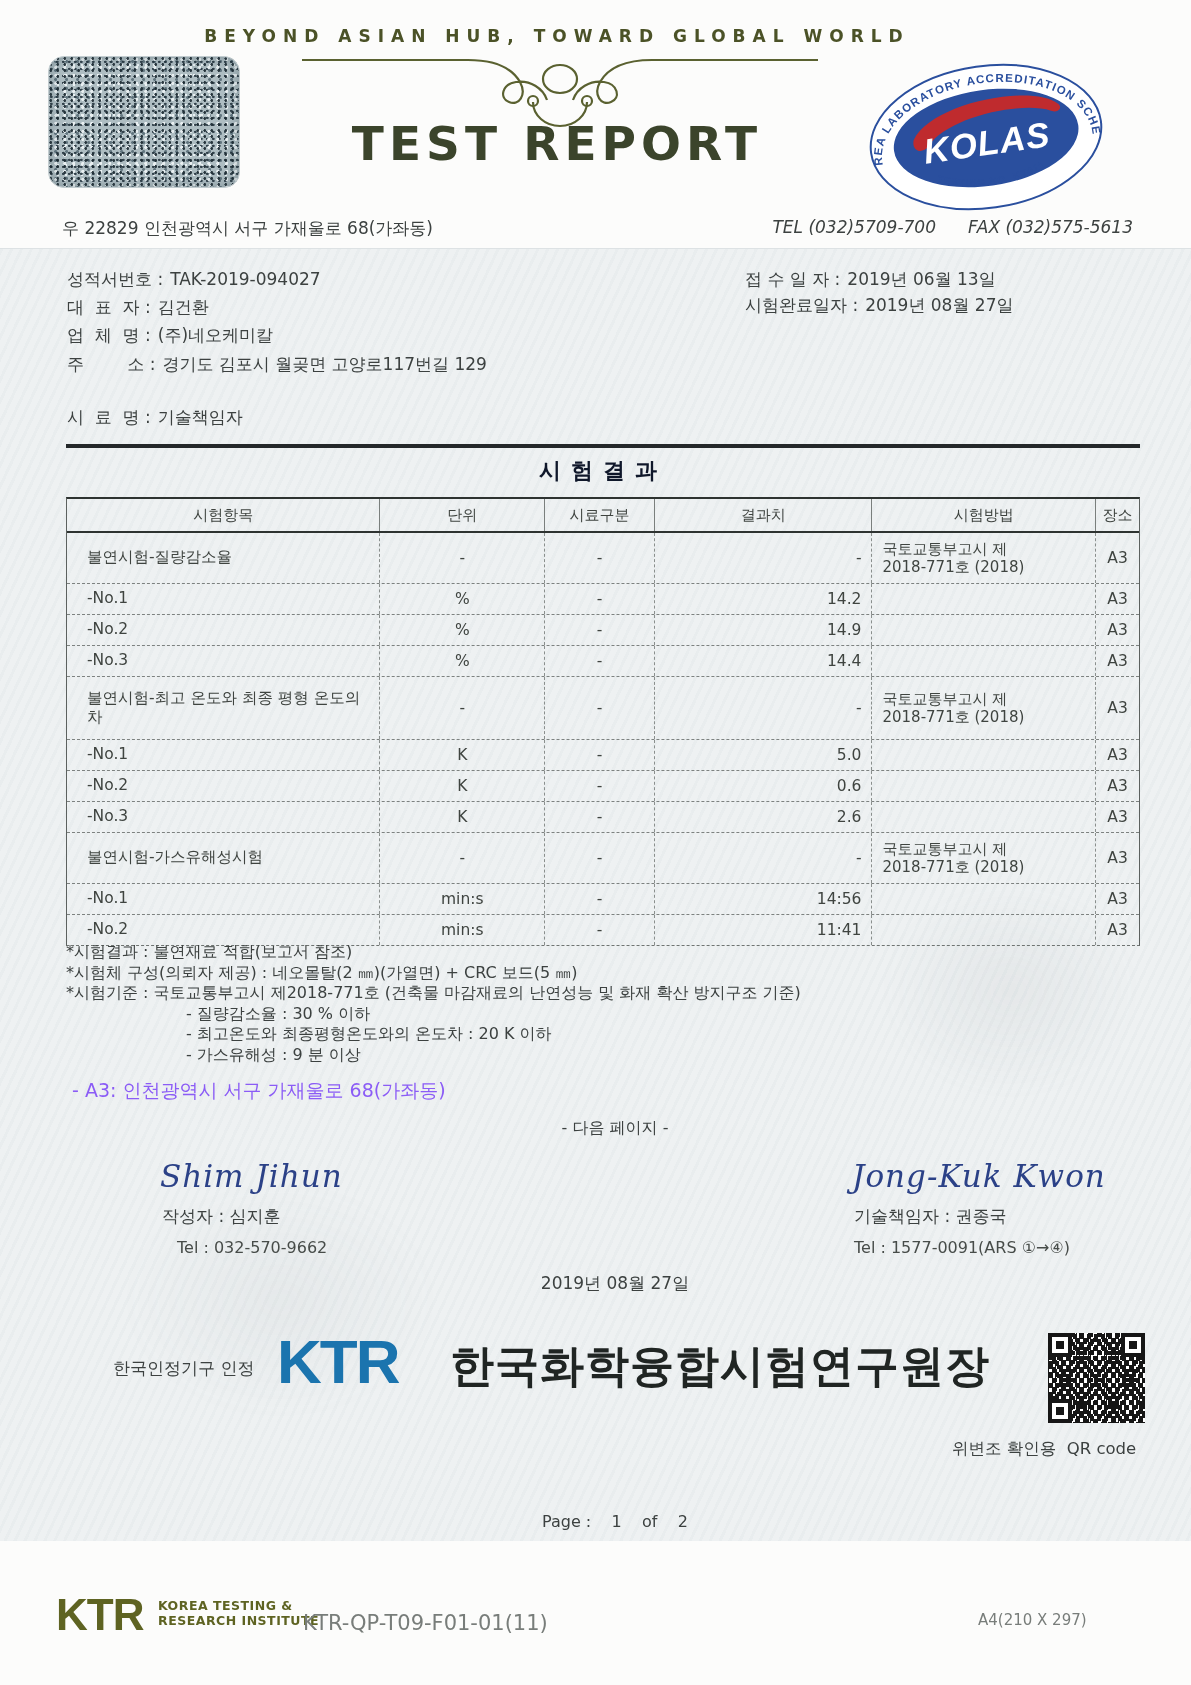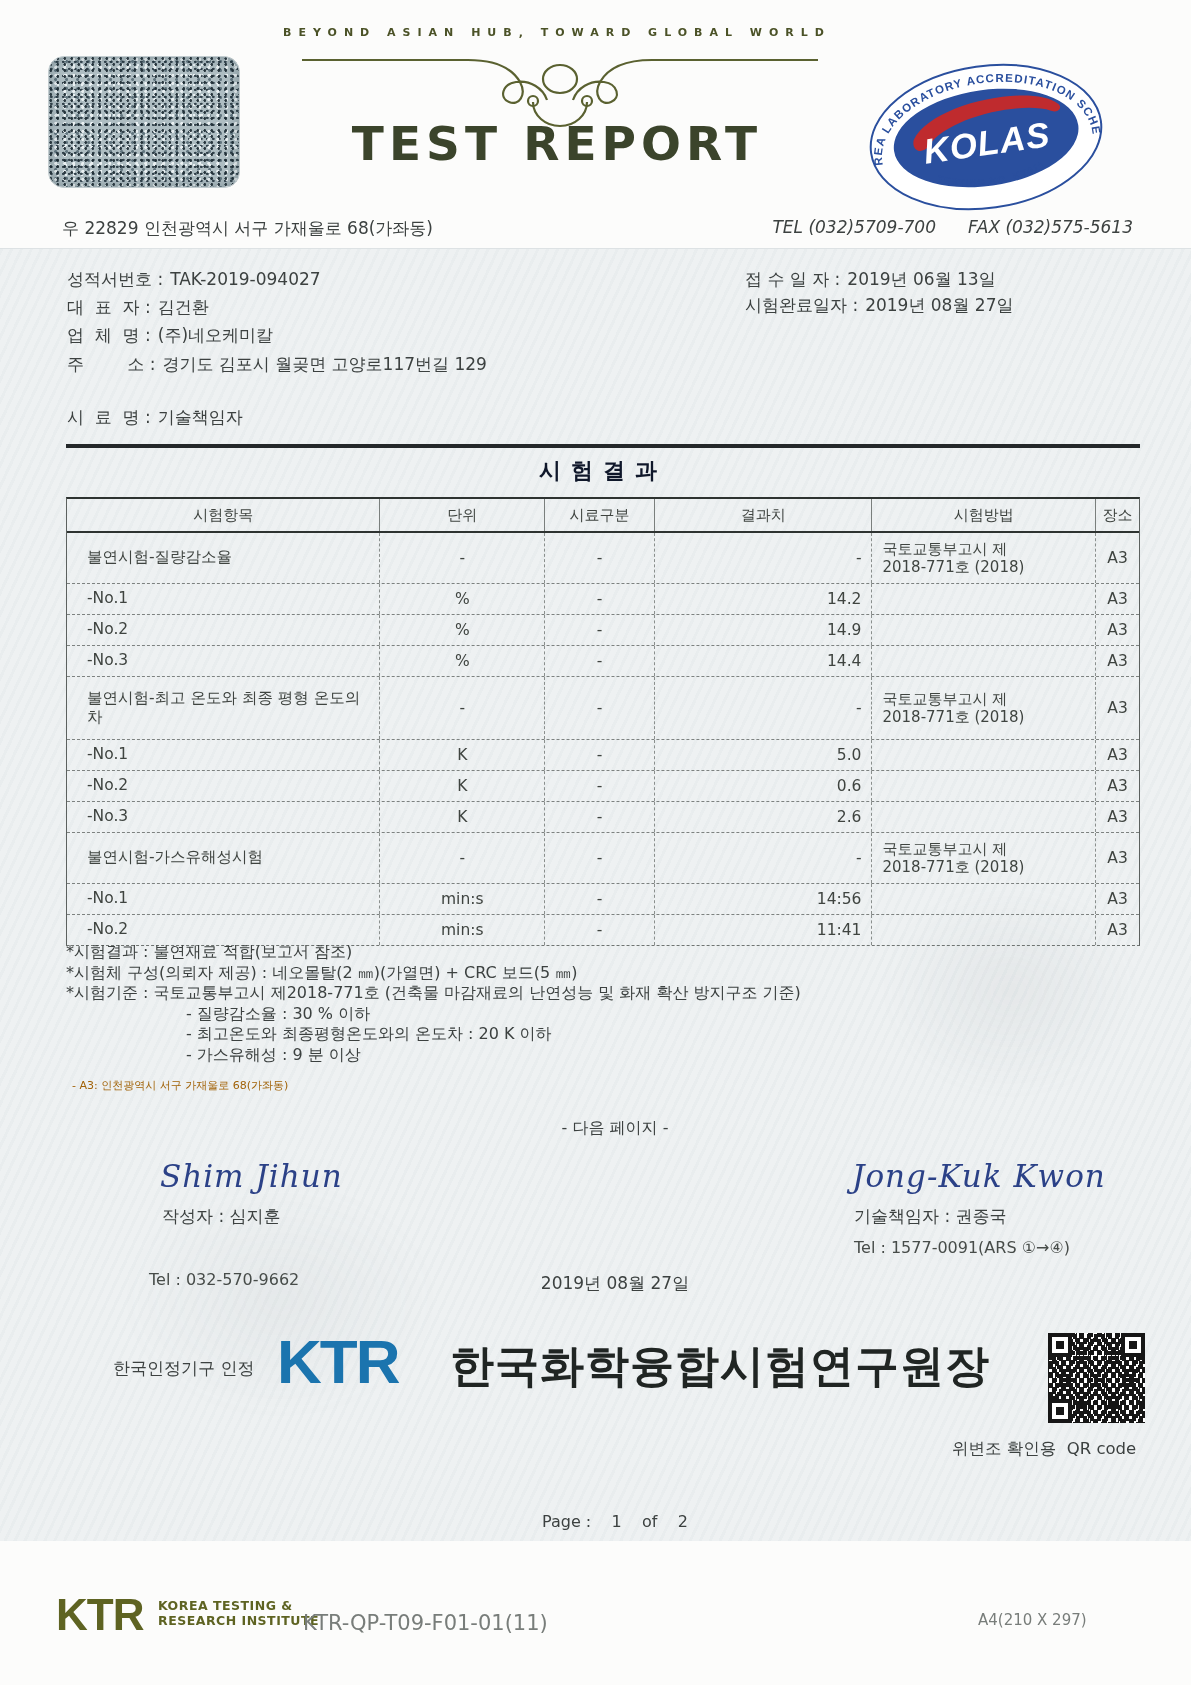--- a/index.html
+++ b/index.html
@@ -6,21 +6,21 @@
   .page{position:relative;width:1191px;height:1685px;background:#fcfcfb;overflow:hidden;
         font-family:"DejaVu Sans","Liberation Sans",sans-serif;color:#3d423f;}
   
   .tint{position:absolute;left:0;top:248px;width:1191px;height:1292px;background:#eef1f2;
         border-top:1px solid #dde2e4;
         background-image:repeating-linear-gradient(115deg,rgba(205,215,218,.16) 0 3px,transparent 3px 9px);}
   .ghost{position:absolute;border-radius:50%;filter:blur(6px);}
   .g1{left:880px;top:880px;width:260px;height:220px;background:radial-gradient(ellipse,rgba(110,120,126,.07),transparent 70%);}
   .g2{left:120px;top:1180px;width:320px;height:240px;background:radial-gradient(ellipse,rgba(110,120,126,.06),transparent 70%);}
   
-  .slogan{position:absolute;top:26px;left:0;width:1114px;text-align:center;font-size:11px;font-weight:bold;
+  .slogan{position:absolute;top:26px;left:0;width:1114px;text-align:center;font-size:17px;font-weight:bold;
           letter-spacing:7px;color:#4b5227;white-space:pre;}
   .flourish{position:absolute;left:300px;top:48px;}
   .sticker{position:absolute;left:48px;top:56px;width:190px;height:130px;border-radius:16px;
       background-color:#aebdc2;border:1px solid #c3cdd0;
       background-image:
         radial-gradient(circle at 25% 25%, rgba(26,40,48,.9) 0 1.1px, transparent 1.6px),
         radial-gradient(circle at 75% 30%, rgba(236,242,244,.95) 0 1.2px, transparent 1.8px),
         radial-gradient(circle at 40% 70%, rgba(30,46,56,.85) 0 1px, transparent 1.5px),
         radial-gradient(circle at 60% 50%, rgba(90,110,120,.9) 0 1.2px, transparent 1.7px),
         radial-gradient(circle at 10% 80%, rgba(240,246,248,.9) 0 1px, transparent 1.5px);
@@ -57,32 +57,32 @@
   .c-item{width:29.24%;justify-content:flex-start;padding-left:20px;text-align:left;line-height:1.25;}
   .c-unit{width:15.36%;}
   .c-sample{width:10.24%;}
   .c-result{width:20.3%;justify-content:flex-end;padding-right:10px;}
   .c-method{width:20.86%;flex-direction:column;align-items:flex-start;justify-content:center;
             padding-left:10px;line-height:1.2;font-size:15px;}
   .c-place{width:4.0%;}
   
   .notes{position:absolute;left:66px;top:942px;font-size:16px;color:#3c4140;line-height:20.5px;}
   .notes .sub{margin-left:120px;}
-  .a3note{position:absolute;left:72px;top:1078px;font-size:11px;color:#a16207;}
+  .a3note{position:absolute;left:72px;top:1078px;font-size:19px;color:#8b5cf6;}
   .nextpage{position:absolute;left:0;top:1118px;width:1230px;text-align:center;font-size:16px;color:#3c4140;}
   
   .script{position:absolute;font-family:"DejaVu Serif","Liberation Serif",serif;font-style:italic;
           font-weight:normal;font-size:31px;color:#2b4187;letter-spacing:1px;}
   .s-left{left:160px;top:1158px;}
   .s-right{left:852px;top:1158px;}
   .role{position:absolute;font-size:17px;color:#3c4140;}
   .r-left{left:162px;top:1205px;}
   .r-right{left:854px;top:1205px;}
   .tel{position:absolute;font-size:16px;color:#474c49;}
-  .t-left{left:149px;top:1238px;margin-top:32px;}
+  .t-left{left:177px;top:1238px;}
   .t-right{left:854px;top:1238px;}
   .docdate{position:absolute;left:0;top:1272px;width:1230px;text-align:center;font-size:17px;color:#3c4140;}
   
   .accred{position:absolute;left:113px;top:1357px;font-size:17px;color:#3c4140;}
   .ktrblue{position:absolute;left:277px;top:1326px;font-size:62px;font-weight:900;color:#1b74ae;
            letter-spacing:-2px;font-family:"Liberation Sans",sans-serif;}
   .issuertitle{position:absolute;left:450px;top:1337px;font-size:44px;font-weight:800;color:#202523;
                letter-spacing:1px;}
   
   .qr{position:absolute;left:1048px;top:1333px;width:97px;height:90px;

